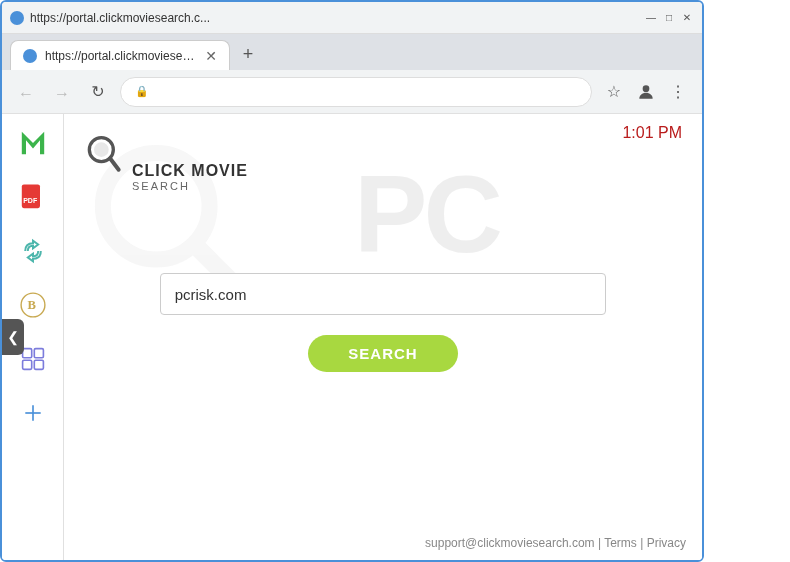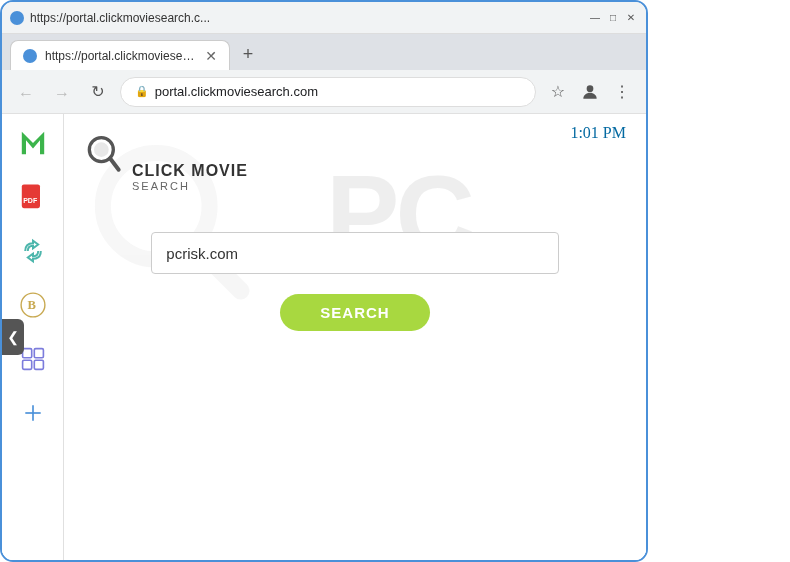--- a/index.html
+++ b/index.html
@@ -1,19 +1,19 @@
 <!DOCTYPE html>
 <html><head>
   <meta charset="utf-8">
   <style>
     * { margin: 0; padding: 0; box-sizing: border-box; }
     body { width: 790px; height: 562px; font-family: Arial, sans-serif; background: #fff; overflow: hidden; }
 
     
-    .browser-frame { width: 648px; height: 562px; border: 2px solid #4a90d9; border-radius: 13px; overflow: hidden; display: flex; flex-direction: column; }
+    .browser-frame { width: 704px; height: 562px; border: 2px solid #4a90d9; border-radius: 6px; overflow: hidden; display: flex; flex-direction: column; }
 
     
     .title-bar { height: 32px; background: #f1f3f4; display: flex; align-items: center; padding: 0 8px; gap: 6px; border-bottom: 1px solid #ddd; }
     .window-controls { display: flex; gap: 4px; margin-left: auto; }
     .win-btn { width: 14px; height: 14px; display: flex; align-items: center; justify-content: center; cursor: pointer; font-size: 10px; color: #555; }
 
     
     .tab-bar { height: 36px; background: #dee1e6; display: flex; align-items: flex-end; padding: 0 8px; }
     .tab { height: 30px; background: #fff; border-radius: 8px 8px 0 0; padding: 0 12px; display: flex; align-items: center; gap: 8px; font-size: 12px; color: #333; min-width: 180px; max-width: 220px; border: 1px solid #ccc; border-bottom: none; }
     .tab-favicon { width: 14px; height: 14px; background: #4a90d9; border-radius: 50%; }
@@ -36,32 +36,32 @@
 
     
     .sidebar { width: 62px; background: #fff; border-right: 1px solid #e0e0e0; display: flex; flex-direction: column; align-items: center; padding: 10px 0; gap: 16px; z-index: 2; }
     .sidebar-item { width: 38px; height: 38px; display: flex; align-items: center; justify-content: center; border-radius: 8px; cursor: pointer; position: relative; }
 
     
     .main-area { flex: 1; display: flex; flex-direction: column; align-items: center; position: relative; background: #fff; }
 
     
     .page-header { width: 100%; display: flex; align-items: center; justify-content: flex-end; padding: 10px 20px; z-index: 1; }
-    .time-display { font-size: 16px; color: #0369a1; font-weight: 500; font-family: Liberation Serif, serif; }
+    .time-display { font-size: 16px; color: #b91c1c; font-weight: 500; }
 
     
     .logo-area { display: flex; align-items: center; gap: 8px; position: absolute; top: 8px; left: 20px; z-index: 1; }
 
     .logo-text-group { display: flex; flex-direction: column; margin-top: 40px; }
     .logo-click { font-size: 16px; font-weight: bold; color: #333; letter-spacing: 1px; }
     .logo-search-sub { font-size: 11px; color: #666; letter-spacing: 2px; }
 
     
     .search-area { margin-top: 80px; width: 70%; max-width: 520px; z-index: 1; display: flex; flex-direction: column; align-items: center; gap: 20px; }
-    .search-input { width: 100%; height: 42px; border: 1px solid #ccc; border-radius: 4px; padding: 0 14px; font-size: 15px; color: #333; outline: none; }
+    .search-input { width: 100%; height: 42px; border: 1px solid #ccc; border-radius: 4px; padding: 0 14px; font-size: 15px; color: #333; outline: none; margin-top: 41px; }
     .search-button { background: #a8d840; color: #fff; border: none; border-radius: 24px; padding: 10px 40px; font-size: 15px; font-weight: bold; letter-spacing: 1px; cursor: pointer; text-transform: uppercase; }
 
     
     .toggle-btn { position: absolute; left: 0; top: 50%; transform: translateY(-50%); width: 22px; height: 36px; background: #555; border-radius: 0 6px 6px 0; display: flex; align-items: center; justify-content: center; cursor: pointer; color: white; font-size: 14px; z-index: 3; }
 
     
     .page-footer { position: absolute; bottom: 10px; right: 16px; font-size: 12px; color: #888; z-index: 1; }
     .footer-link { color: #888; text-decoration: none; }
 
     
@@ -93,21 +93,20 @@
     </div>
     <div class="new-tab-btn">+</div>
   </div>
 
   <div class="address-bar">
     <div class="nav-btn disabled">←</div>
     <div class="nav-btn disabled">→</div>
     <div class="nav-btn">↻</div>
     <div class="address-input">
       <span class="lock-icon">🔒</span>
-      <span class="address-text">portal.clickmoviesearch.com</span>
     </div>
     <div class="right-icons">
       <div class="icon-btn">☆</div>
       <div class="icon-btn">
         <svg width="20" height="20" viewBox="0 0 24 24">
             <circle cx="12" cy="8" r="4" fill="#555"></circle>
             <path d="M4 20c0-4 3.6-7 8-7s8 3 8 7" fill="#555"></path>
           </svg>
       </div>
       <div class="icon-btn">⋮</div>
@@ -189,16 +188,23 @@
       </svg>
 
       <div style="position:absolute;top:36px;left:50%;transform:translateX(-20%);font-size:110px;font-weight:bold;color:rgba(200,200,200,0.3);pointer-events:none;z-index:0;letter-spacing:-4px;">PC</div>
 
 
       <div class="search-area">
         <input class="search-input" type="text" value="pcrisk.com" style="">
         <button class="search-button">SEARCH</button>
       </div>
 
+      <div class="page-footer">
+        <a href="#" class="footer-link">support@clickmoviesearch.com</a>
+        <span> | </span>
+        <a href="#" class="footer-link">Terms</a>
+        <span> | </span>
+        <a href="#" class="footer-link">Privacy</a>
+      </div>
 
     </div>
   </div>
 </div>
 
 </body></html>

